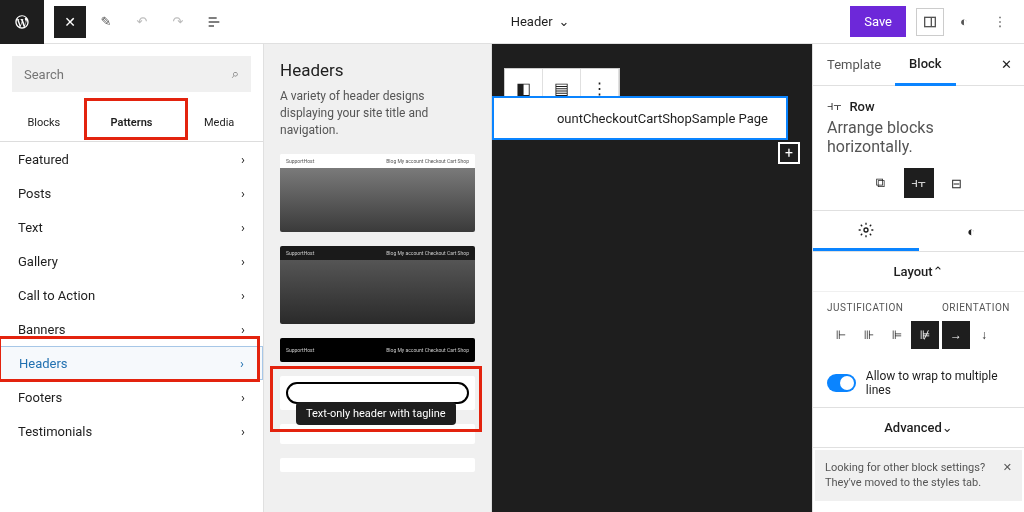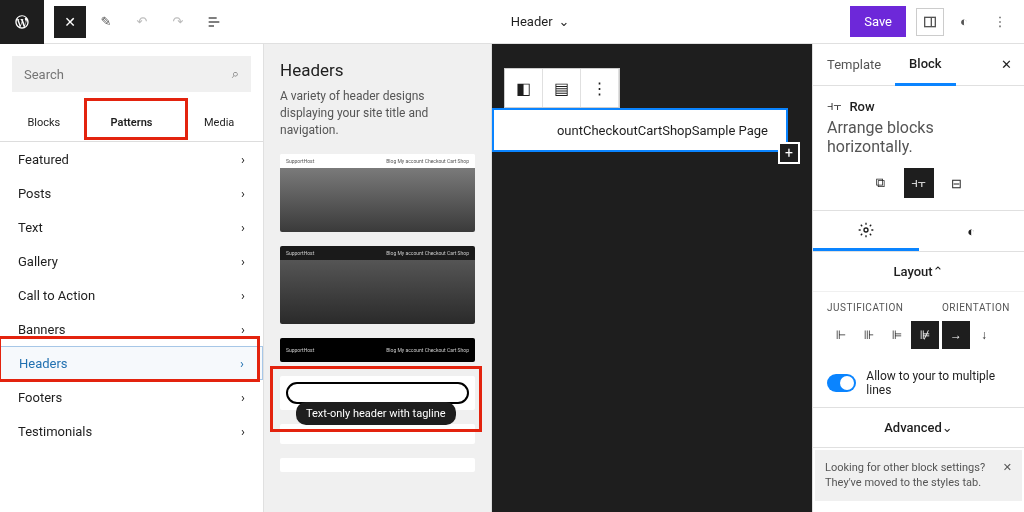--- a/index.html
+++ b/index.html
@@ -26,25 +26,25 @@
 .mid-title{font-size:17px;font-weight:400;margin-bottom:8px}
 .mid-desc{font-size:12px;color:#555;line-height:1.4;margin-bottom:16px}
 .thumb{width:100%;background:#fff;margin-bottom:14px;border-radius:2px;overflow:hidden}
 .thumb-bar{height:14px;background:#fff;display:flex;align-items:center;justify-content:space-between;padding:0 6px;font-size:5px;color:#555}
 .thumb-img{height:64px;background:linear-gradient(180deg,#7a7a7a 0%,#3a3a3a 100%)}
 .thumb-dark .thumb-bar{background:#1a1a1a;color:#ccc}
 .thumb-dark .thumb-img{background:linear-gradient(180deg,#555 0%,#2a2a2a 100%)}
 .thumb-black{background:#000;height:24px}
 .thumb-black .thumb-bar{background:#000;color:#ccc;height:24px}
 .thumb-text{border:2px solid #000;border-radius:16px;height:22px;margin:0 2px}
-.tooltip{position:absolute;background:#1e1e1e;color:#fff;font-size:11px;padding:5px 10px;border-radius:10px;white-space:nowrap}
+.tooltip{position:absolute;background:#1e1e1e;color:#fff;font-size:11px;padding:5px 10px;border-radius:4px;white-space:nowrap}
 .canvas{flex:1;background:#1e1e1e;padding:24px 0 0 0;position:relative}
 .canvas-toolbar{position:absolute;top:24px;left:12px;background:#fff;display:flex;border:1px solid #ccc;height:40px}
 .ct-btn{width:38px;display:flex;align-items:center;justify-content:center;border-right:1px solid #e0e0e0;font-size:16px}
-.header-block{position:absolute;top:64px;left:0;right:24px;background:#fff;height:44px;border:2px solid #0a84ff;display:flex;align-items:center;justify-content:flex-end;padding:0 18px;font-size:13px}
+.header-block{position:absolute;top:52px;left:0;right:24px;background:#fff;height:44px;border:2px solid #0a84ff;display:flex;align-items:center;justify-content:flex-end;padding:0 18px;font-size:13px}
 .plus-btn{position:absolute;right:12px;top:98px;width:22px;height:22px;background:#1e1e1e;color:#fff;display:flex;align-items:center;justify-content:center;font-size:14px;border:2px solid #fff}
 .right-panel{width:212px;border-left:1px solid #e0e0e0;display:flex;flex-direction:column;overflow-y:auto}
 .rp-tabs{display:flex;border-bottom:1px solid #e0e0e0;align-items:center;height:42px}
 .rp-tab{padding:0 14px;height:42px;display:flex;align-items:center;cursor:pointer;font-size:13px;color:#555}
 .rp-tab.active{border-bottom:3px solid #0a84ff;color:#1e1e1e;font-weight:500}
 .rp-close{margin-left:auto;padding:0 12px;cursor:pointer}
 .rp-section{padding:12px 14px;border-bottom:1px solid #e0e0e0}
 .row-title{display:flex;align-items:center;gap:8px;font-weight:500;margin-bottom:4px}
 .row-desc{font-size:16px;color:#555}
 .icon-strip{display:flex;gap:8px;margin-top:12px;justify-content:center}
@@ -246,21 +246,21 @@
       <div>
         <div class="lbl">ORIENTATION</div>
         <div class="btn-group">
           <div class="bg-btn dark">→</div>
           <div class="bg-btn">↓</div>
         </div>
       </div>
     </div>
     <div class="toggle-row">
       <div class="toggle"></div>
-      <span>Allow to your to multiple lines</span>
+      <span>Allow to wrap to multiple lines</span>
     </div>
     <div class="adv-head">
       <span>Advanced</span>
       <span>⌄</span>
     </div>
     <div class="notice">
       <span>Looking for other block settings? They've moved to the styles tab.</span>
       <span>✕</span>
     </div>
   </div>

